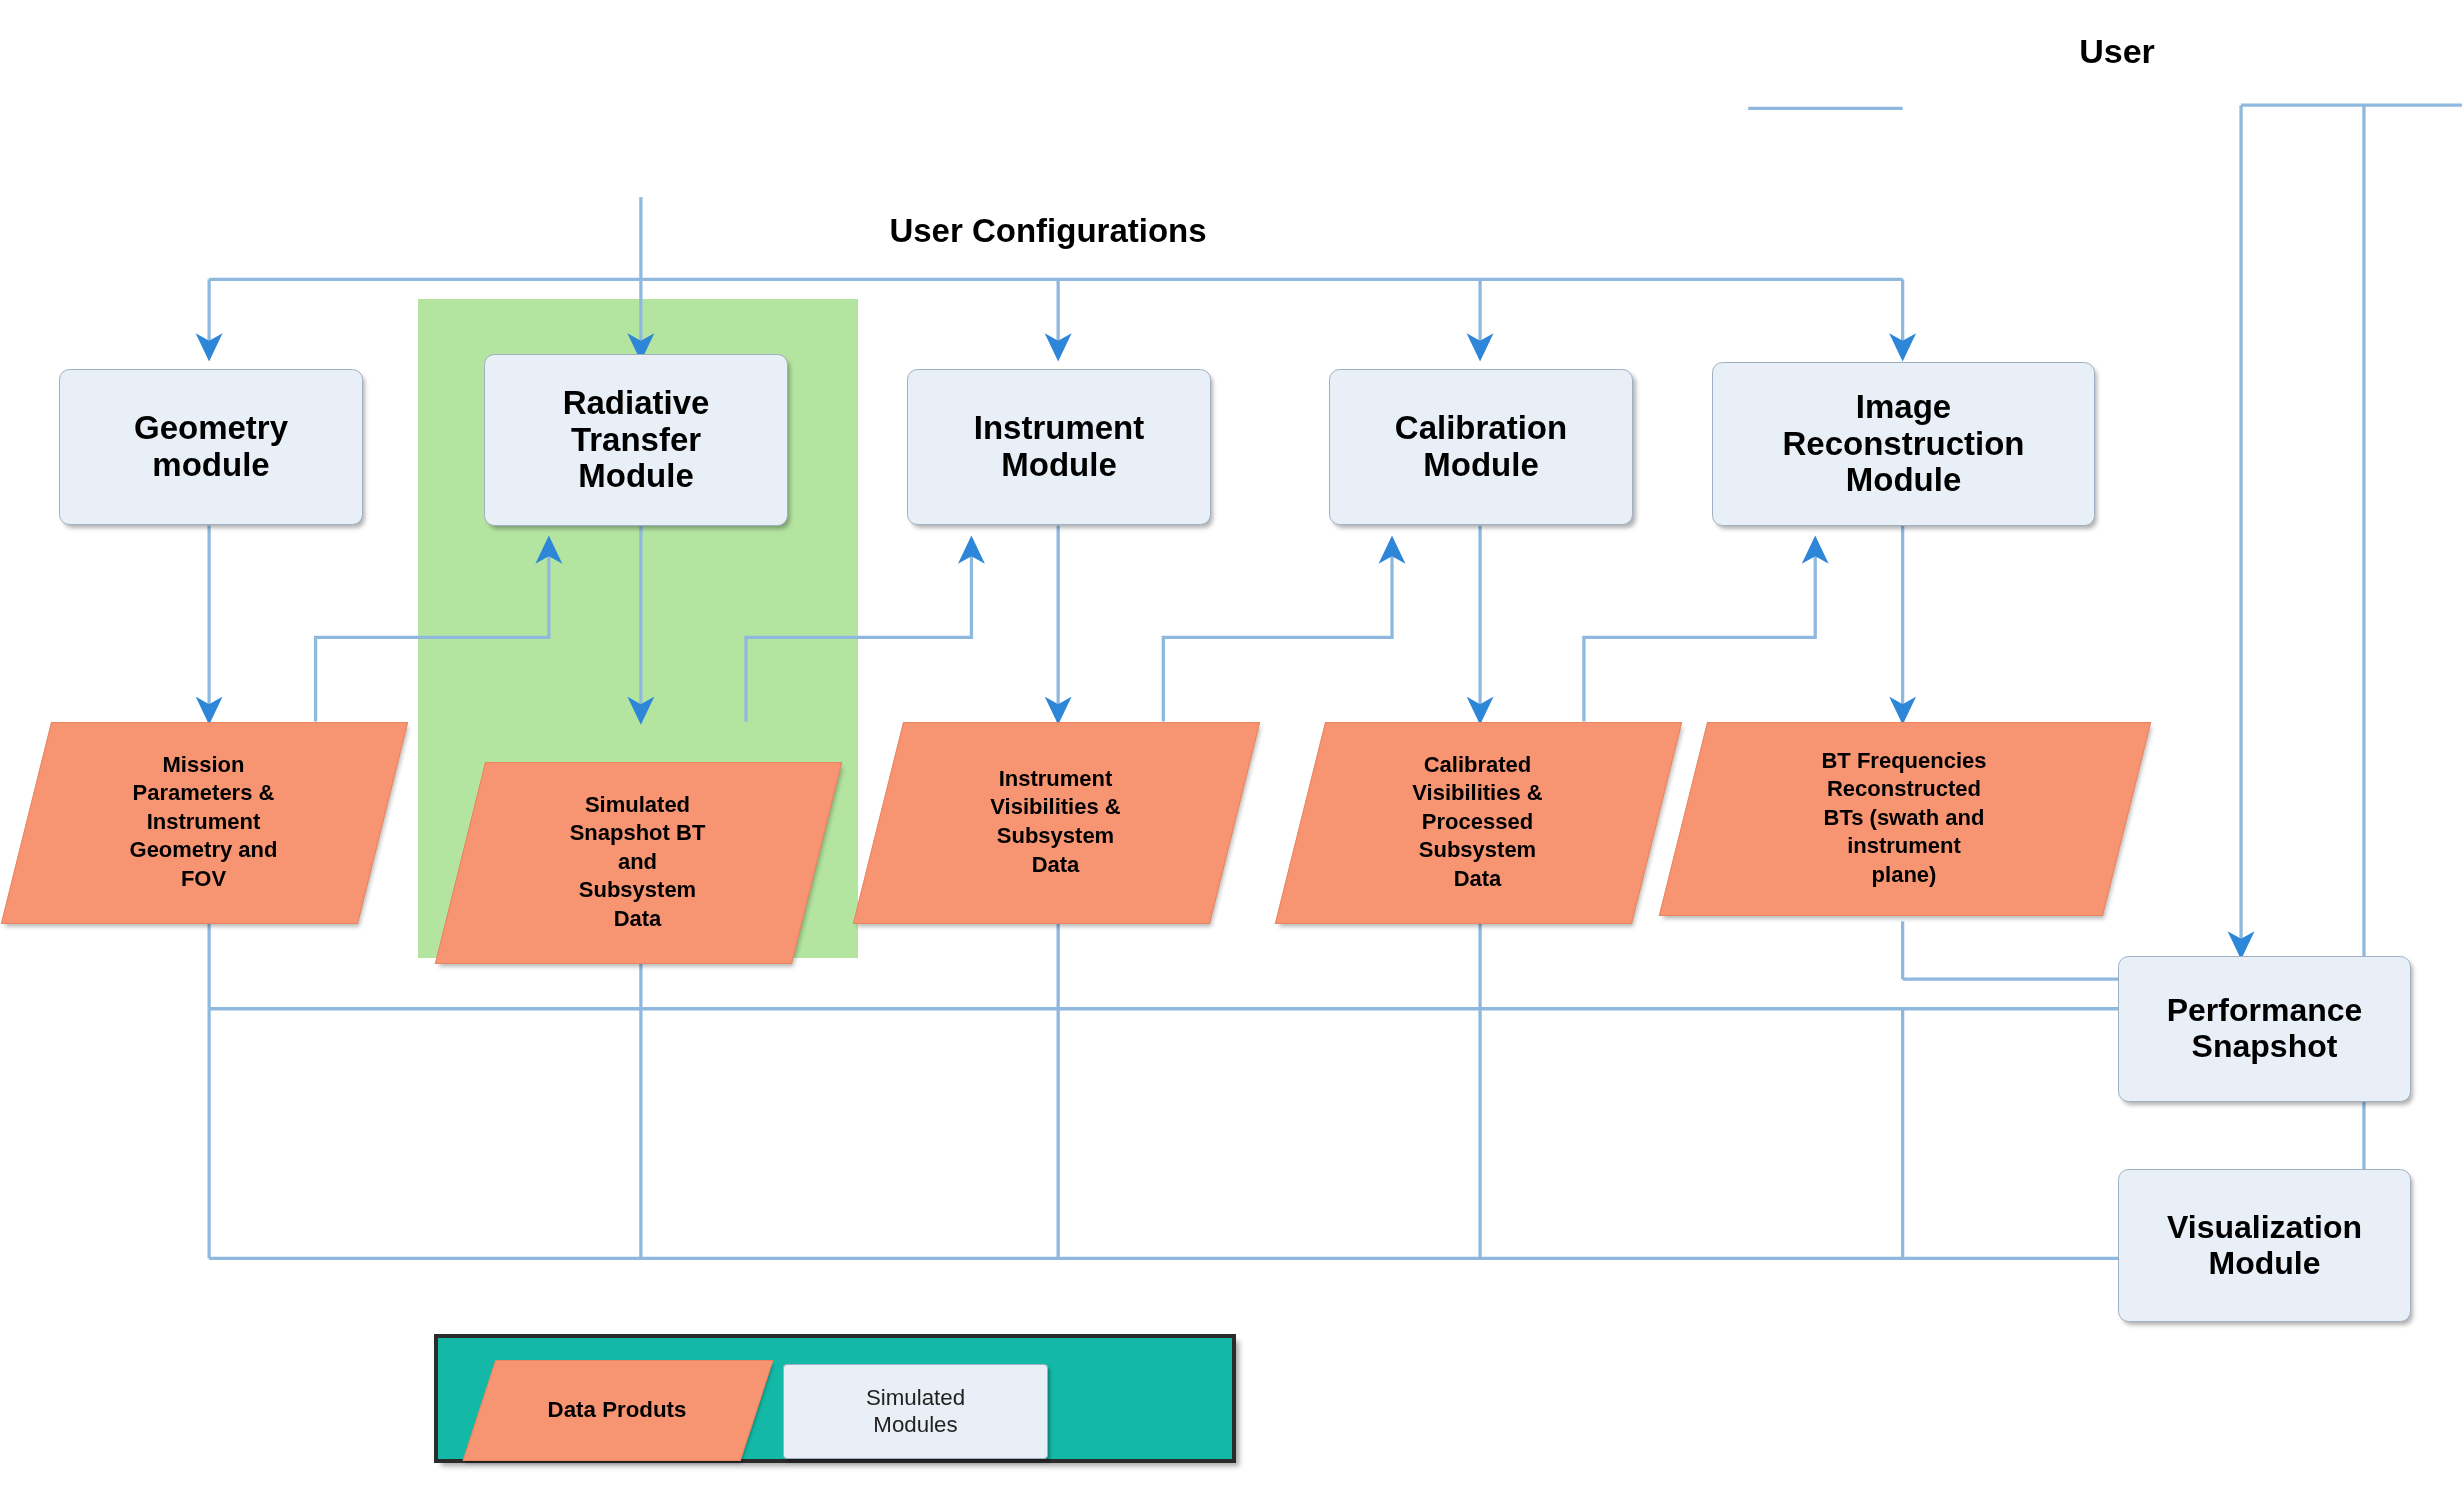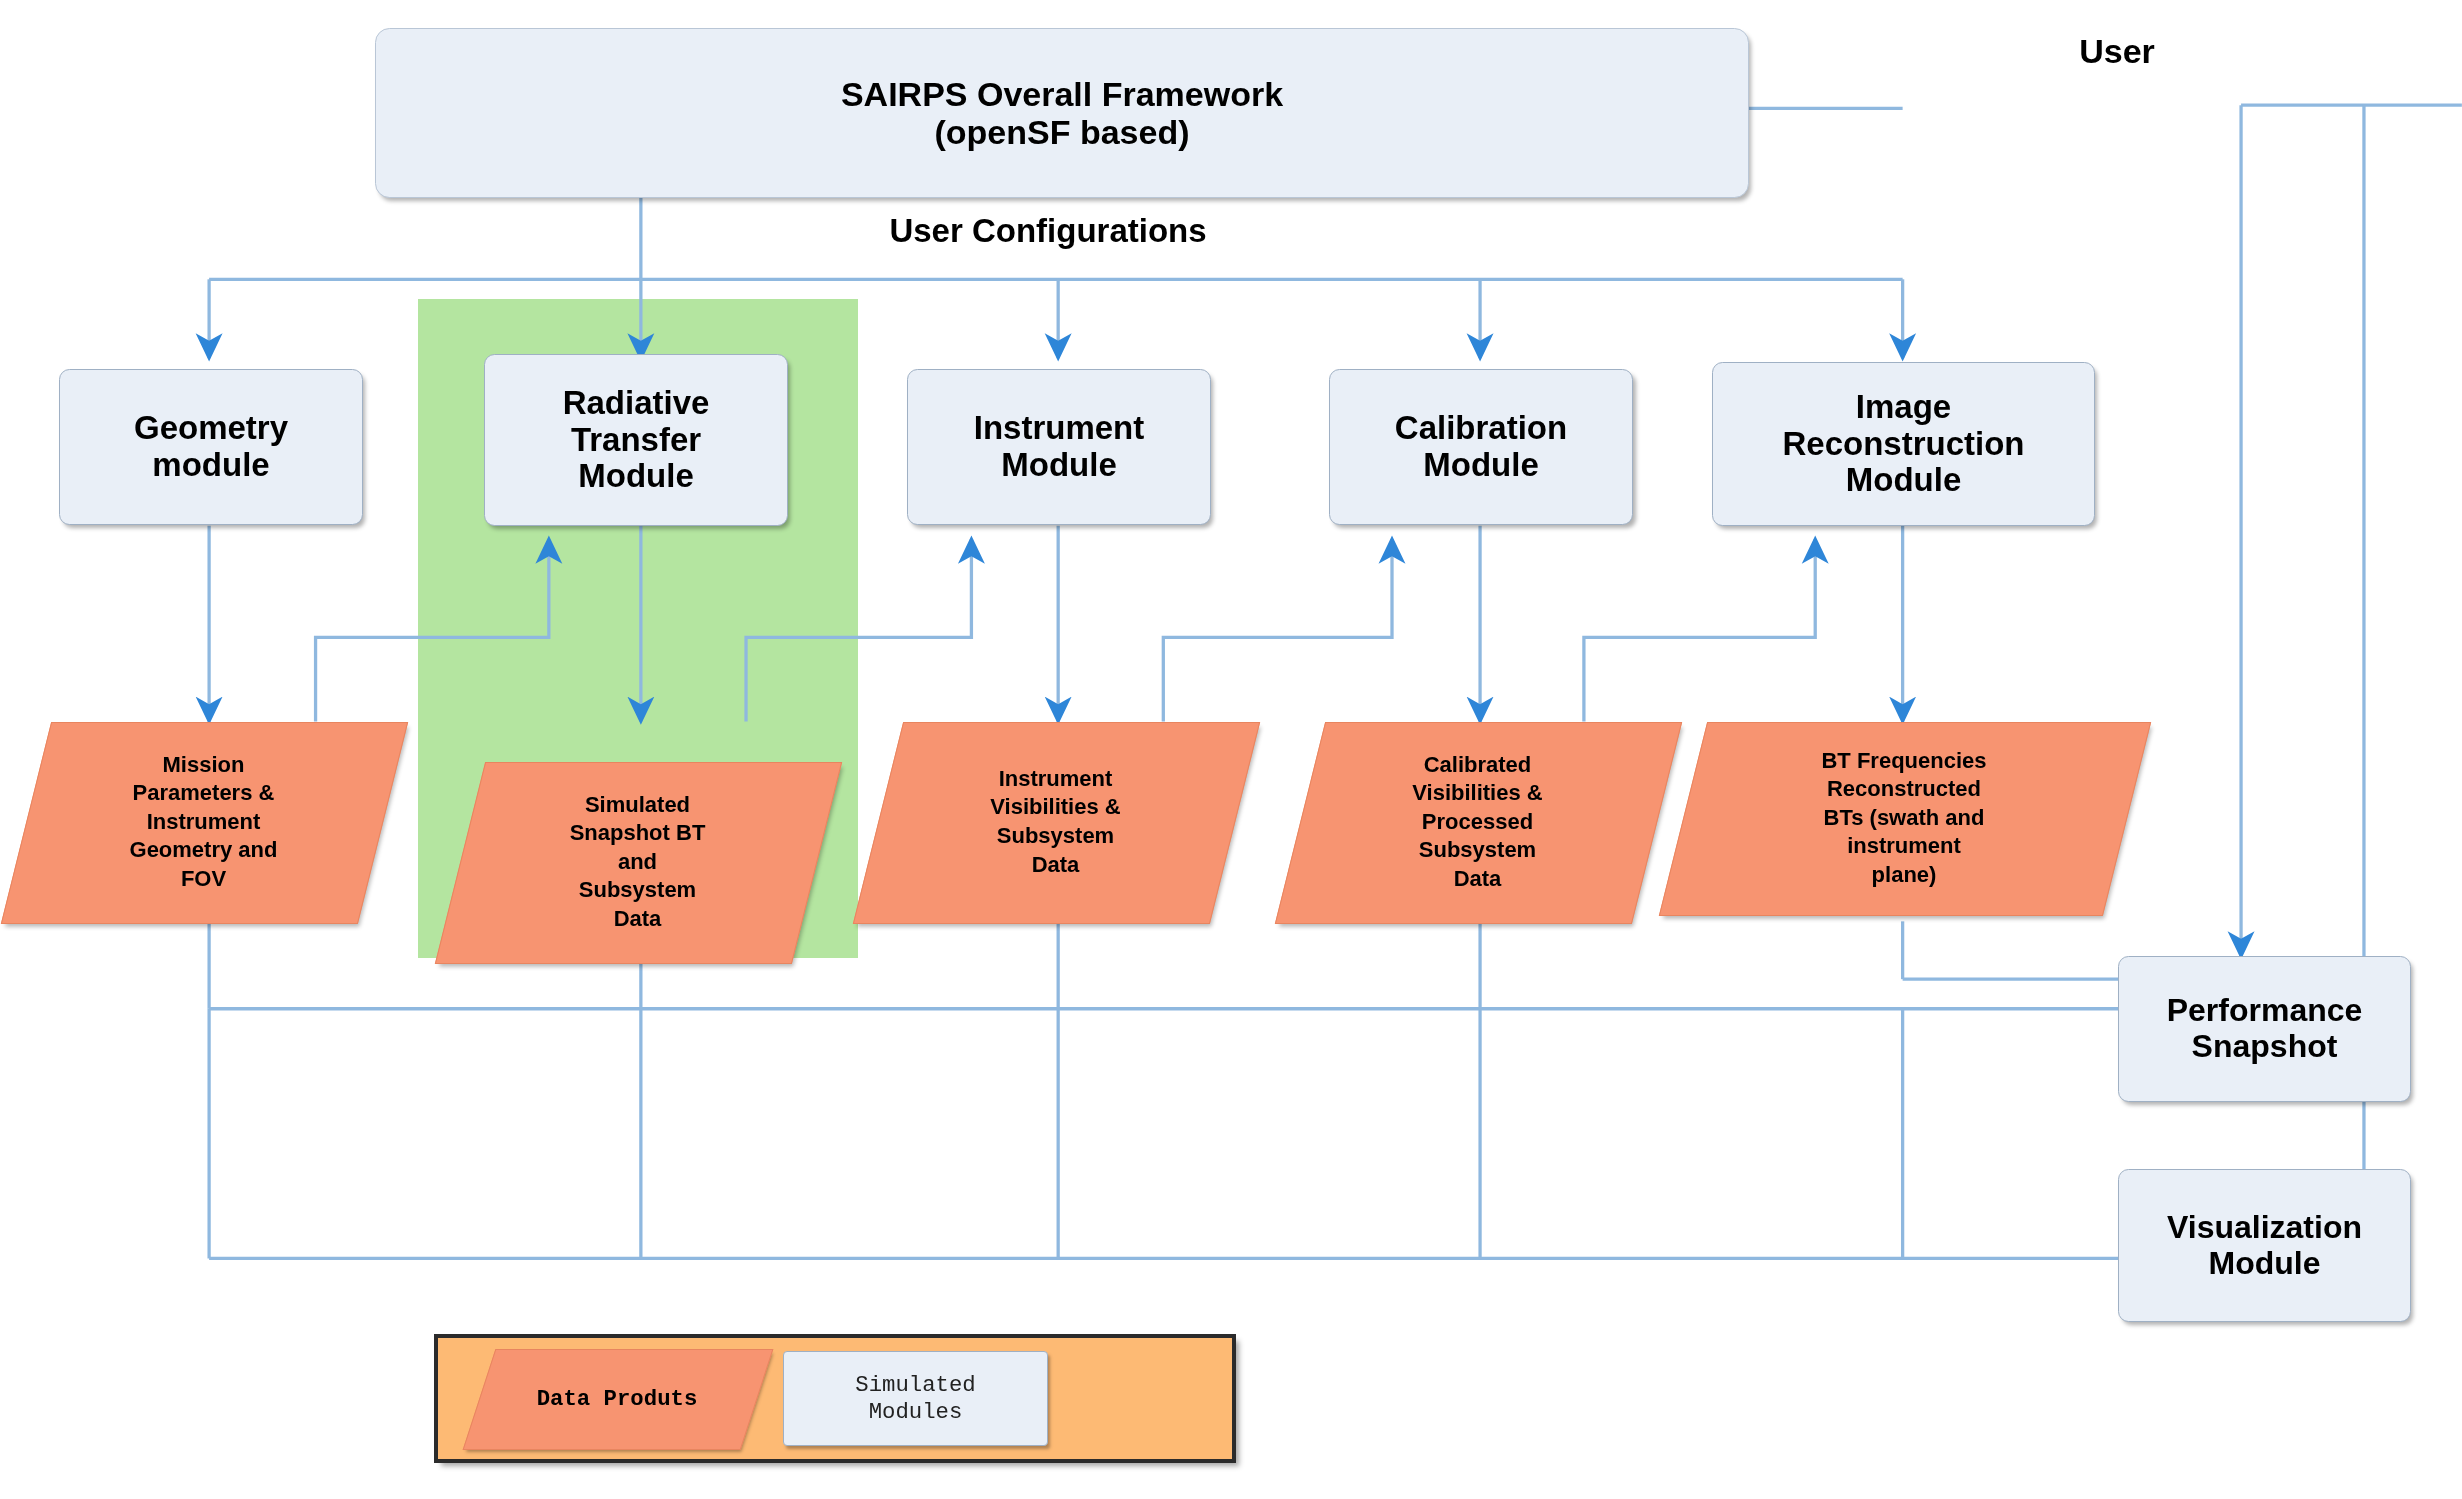--- a/index.html
+++ b/index.html
@@ -56,24 +56,24 @@
   .lbl{
     position:absolute;font-weight:bold;color:#000;text-align:center;
     line-height:1.14;
   }
   #lbl-uc-top{font-size:33px;}
   #lbl-uc-right{font-size:34px;}
 
   
   #legend{
     position:absolute;box-sizing:border-box;
-    background:#fdba74;
+    background:#14b8a6;
     border:4px solid #2b2b2b;
     box-shadow:4.6px 5.3px 5.3px -2px rgba(0,0,0,.35);
-    display:flex;align-items:center;font-family:Liberation Mono, monospace;
+    display:flex;align-items:flex-end;
   }
   #legend-dp{
     position:relative;width:276px;height:99px;margin-left:41px;
     display:flex;align-items:center;justify-content:center;
   }
   #legend-dp .skew{
     position:absolute;left:0;top:0;width:100%;height:100%;
     background:#F79471;border:1.3px solid #E8855F;
     transform:skewX(-18deg);
     box-shadow:2.6px 3.3px 3.3px -1.3px rgba(0,0,0,.30);
@@ -138,26 +138,20 @@
       <path d="M318,1535 L318,1915"></path>
       <path d="M975,1535 L975,1915"></path>
       <path d="M1610,1535 L1610,1915"></path>
       <path d="M2252,1535 L2252,1915"></path>
       <path d="M2895,1535 L2895,1915"></path>
       <path d="M318,1915 L3320,1915" marker-end="url(#ah)"></path>
 
     </g>
   </svg>
 
-  <div class="pbox framework" style="left:375px;top:28px;width:1374px;height:170px;">
-    <div>
-      <div>SAIRPS Overall Framework</div>
-      <div>(openSF based)</div>
-    </div>
-  </div>
 
   <div class="lbl" id="lbl-uc-top" style="left:818px;top:212px;width:460px;">User Configurations</div>
 
   <div class="lbl" id="lbl-uc-right" style="left:1900px;top:32px;width:434px;">
     <div>User</div>
   </div>
 
   <div class="pbox module" style="left:59px;top:369px;width:304px;height:156px;">
     <span style="white-space:pre-line;">Geometry
 module</span>

